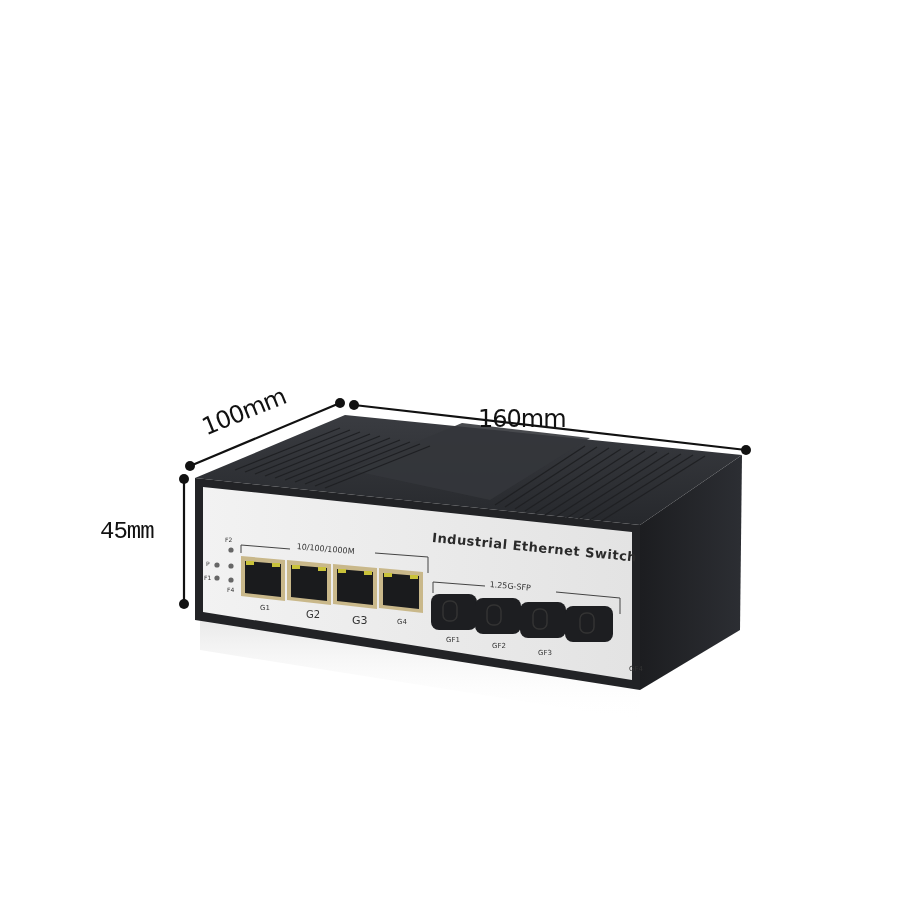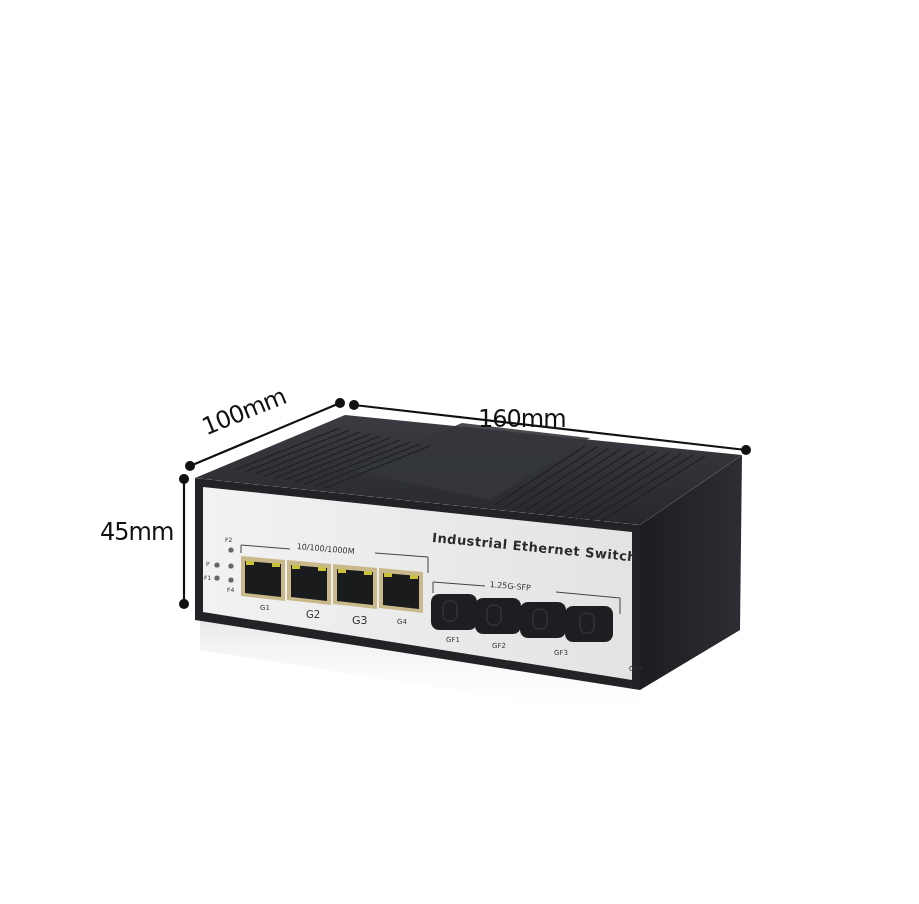--- a/index.html
+++ b/index.html
@@ -133,21 +133,21 @@
       <circle cx="746" cy="450" r="5" stroke="none"></circle>
       <line x1="184" y1="479" x2="184" y2="604"></line>
       <circle cx="184" cy="479" r="5" stroke="none"></circle>
       <circle cx="184" cy="604" r="5" stroke="none"></circle>
     </g>
   </svg>
 
   
   <div class="dim-label" style="left:198px;top:415px;transform:rotate(-22deg);transform-origin:left top;">100mm</div>
   <div class="dim-label" style="left:478px;top:405px;">160mm</div>
-  <div class="dim-label" style="left:100px;top:518px;">45mm</div>
+  <div class="dim-label" style="left:100px;top:518px;font-family:Liberation Mono, monospace;">45mm</div>
 
   
   <div class="panel-text" style="left:433px;top:530px;font-size:13px;letter-spacing:0.5px;transform:rotate(5.5deg);transform-origin:left top;font-weight:bold;color:#2a2a2a;">Industrial Ethernet Switch</div>
   <div class="panel-text" style="left:297px;top:542px;font-size:8px;transform:rotate(5deg);transform-origin:left top;">10/100/1000M</div>
   <div class="panel-text" style="left:490px;top:580px;font-size:8px;transform:rotate(5deg);transform-origin:left top;">1.25G-SFP</div>
 
   
   <div class="panel-text" style="left:225px;top:536px;font-size:6px;">F2</div>
   <div class="panel-text" style="left:206px;top:560px;font-size:6px;">P</div>
   <div class="panel-text" style="left:204px;top:574px;font-size:6px;">F1</div>
@@ -155,15 +155,15 @@
 
   
   <div class="panel-text" style="left:260px;top:604px;font-size:7px;">G1</div>
   <div class="panel-text" style="left:306px;top:609px;font-size:10px;">G2</div>
   <div class="panel-text" style="left:352px;top:614px;font-size:11px;">G3</div>
   <div class="panel-text" style="left:397px;top:618px;font-size:7px;">G4</div>
 
   
   <div class="panel-text" style="left:446px;top:636px;font-size:7px;">GF1</div>
   <div class="panel-text" style="left:492px;top:642px;font-size:7px;text-align:right;">GF2</div>
-  <div class="panel-text" style="left:554px;top:649px;font-size:7px;">GF3</div>
+  <div class="panel-text" style="left:538px;top:649px;font-size:7px;">GF3</div>
   <div class="panel-text" style="left:585px;top:665px;font-size:7px;margin-left:44px;">GF4</div>
 </div>
 
 </body></html>

